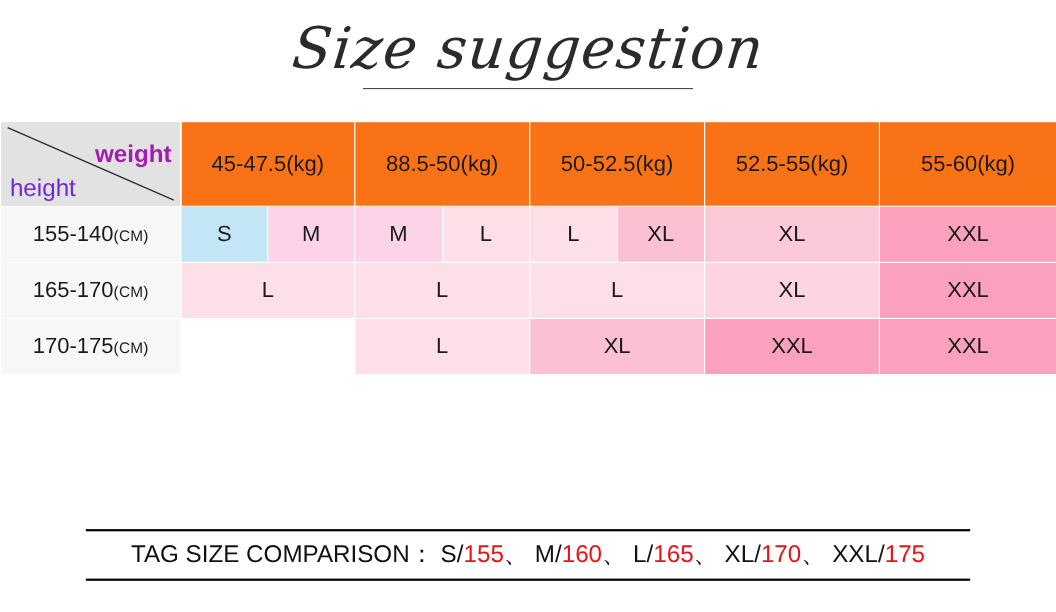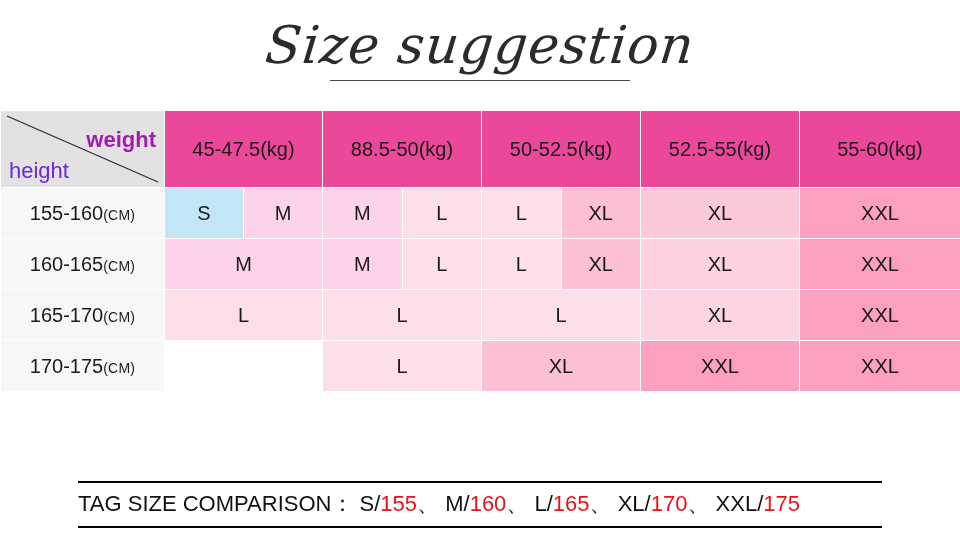--- a/index.html
+++ b/index.html
@@ -86,21 +86,21 @@
   }
   .corner-height{
     position:absolute;
     left:8px;bottom:3px;
     font-size:22px;
     line-height:26px;
     color:#6d28d9;
   }
 
   td.col-head{
-    background:#ec4899;
+    background:#f97316;
     font-size:22px;
     height:76px;
     white-space:nowrap;
   }
   td.row-head{
     background:#f7f7f7;
     font-size:21px;
     white-space:nowrap;
     border-bottom:1px solid #e9e9e9;
     border-right:1px solid #ffffff;
@@ -130,21 +130,21 @@
 
   
   .footer{
     position:absolute;
     left:78px;
     top:481px;
     width:804px;
     border-top:2px solid #000000;
     border-bottom:2px solid #000000;
     padding:6px 0 7px 0;
-    text-align:left;
+    text-align:center;
     box-sizing:border-box;
   }
   .footer-text{
     font-size:22px;
     line-height:30px;
     color:#111111;
     white-space:nowrap;
   }
   .num{color:#e8131a;}
   .sep{color:#111111;}
@@ -180,21 +180,21 @@
         </td>
         <td class="col-head">45-47.5(kg)</td>
         <td class="col-head">88.5-50(kg)</td>
         <td class="col-head">50-52.5(kg)</td>
         <td class="col-head">52.5-55(kg)</td>
         <td class="col-head">55-60(kg)</td>
       </tr>
     </thead>
     <tbody id="table-body">
         <tr>
-          <td class="row-head"><span>155-160</span><span class="cm">(CM)</span></td>
+          <td class="row-head"><span>155-140</span><span class="cm">(CM)</span></td>
           <td class="split">
             <div class="split-row">
               <div class="half" style="background: rgb(195, 230, 247);">S</div>
               <div class="half" style="background: rgb(252, 211, 232);">M</div>
             </div>
           </td>
           <td class="split">
             <div class="split-row">
               <div class="half" style="background: rgb(252, 211, 232);">M</div>
               <div class="half" style="background: rgb(253, 224, 231);">L</div>
@@ -203,38 +203,20 @@
           <td class="split">
             <div class="split-row">
               <div class="half" style="background: rgb(253, 224, 231);">L</div>
               <div class="half" style="background: rgb(252, 192, 211);">XL</div>
             </div>
           </td>
           <td style="background: rgb(252, 201, 217);"><span>XL</span></td>
           <td style="background: rgb(251, 160, 189);"><span>XXL</span></td>
         </tr>
         <tr>
-          <td class="row-head"><span>160-165</span><span class="cm">(CM)</span></td>
-          <td style="background: rgb(252, 211, 232);"><span>M</span></td>
-          <td class="split">
-            <div class="split-row">
-              <div class="half" style="background: rgb(252, 211, 232);">M</div>
-              <div class="half" style="background: rgb(253, 224, 231);">L</div>
-            </div>
-          </td>
-          <td class="split">
-            <div class="split-row">
-              <div class="half" style="background: rgb(253, 224, 231);">L</div>
-              <div class="half" style="background: rgb(252, 192, 211);">XL</div>
-            </div>
-          </td>
-          <td style="background: rgb(252, 208, 222);"><span>XL</span></td>
-          <td style="background: rgb(251, 160, 189);"><span>XXL</span></td>
-        </tr>
-        <tr>
           <td class="row-head"><span>165-170</span><span class="cm">(CM)</span></td>
           <td style="background: rgb(253, 224, 231);"><span>L</span></td>
           <td style="background: rgb(253, 224, 231);"><span>L</span></td>
           <td style="background: rgb(253, 224, 231);"><span>L</span></td>
           <td style="background: rgb(252, 213, 225);"><span>XL</span></td>
           <td style="background: rgb(251, 160, 189);"><span>XXL</span></td>
         </tr>
         <tr>
           <td class="row-head"><span>170-175</span><span class="cm">(CM)</span></td>
           <td style="background: rgb(255, 255, 255);"><span></span></td>

